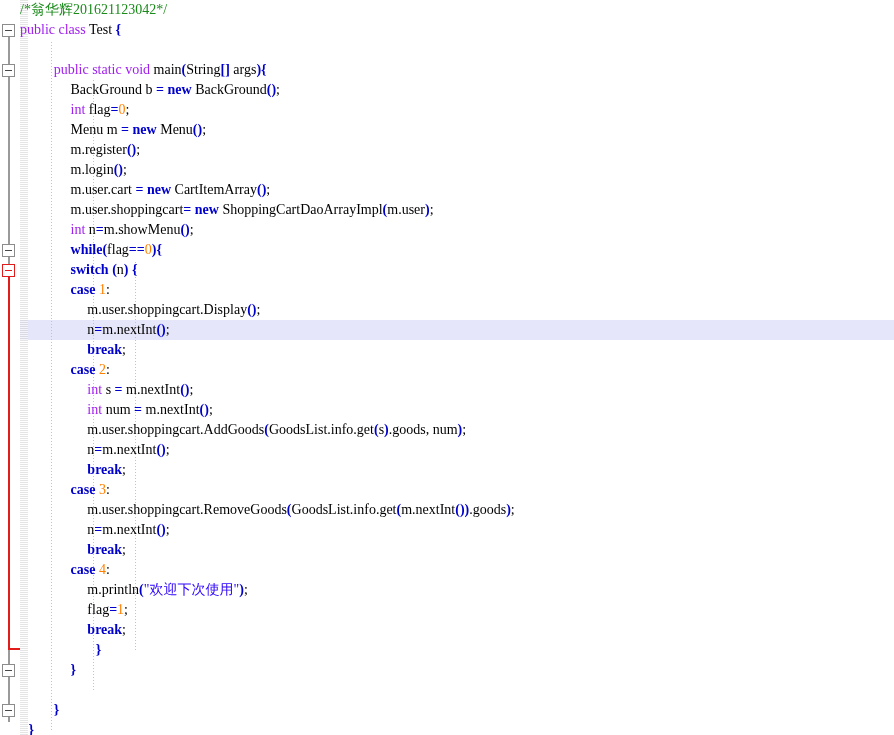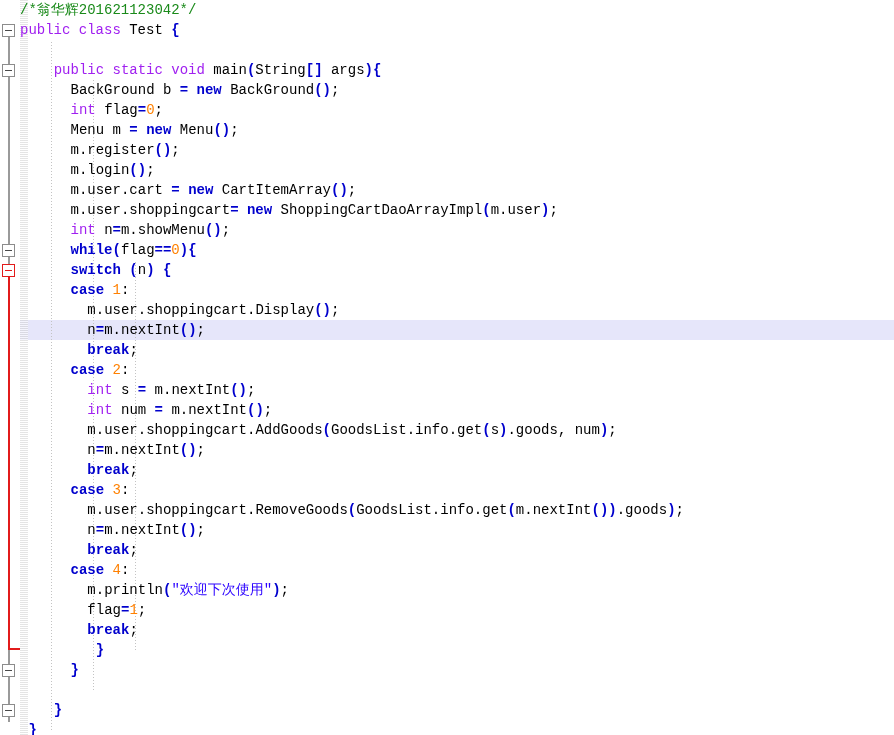--- a/index.html
+++ b/index.html
@@ -5,21 +5,21 @@
   html, body {
     margin: 0; padding: 0;
     background: #ffffff;
     width: 894px; height: 735px;
     overflow: hidden;
   }
   #editor {
     position: relative;
     width: 821px; height: 735px;
     background: #ffffff;
-    font-family: Liberation Mono, monospace;
+    font-family: Liberation Serif, serif;
     font-size: 14px;
     line-height: 20px;
   }
 
   
   #gutter {
     position: absolute;
     left: 0; top: 0;
     width: 20px; height: 735px;
     background: #ffffff;

